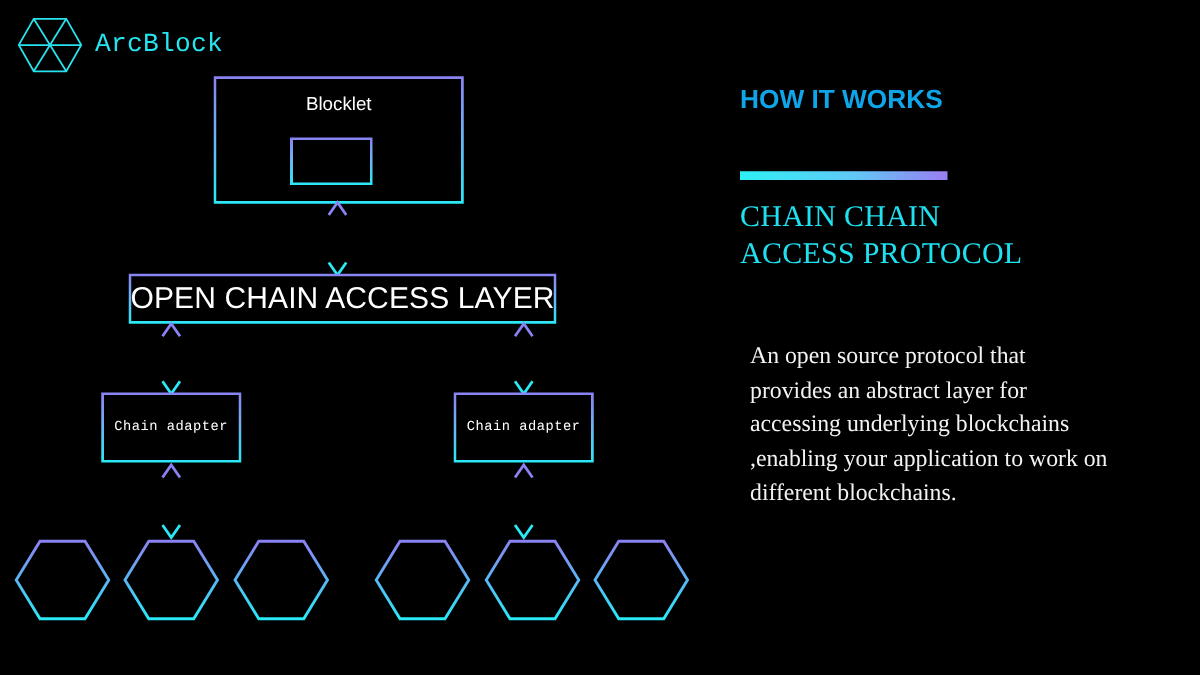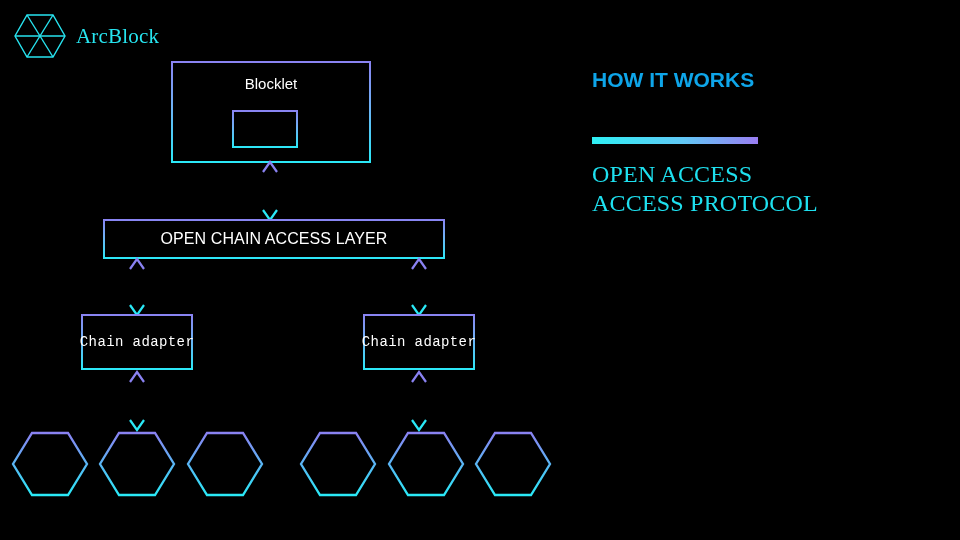--- a/index.html
+++ b/index.html
@@ -25,21 +25,21 @@
   .brand {
     position: absolute;
     left: 14px;
     top: 12px;
     display: flex;
     align-items: center;
     gap: 10px;
   }
   .brand-mark { width: 52px; height: 48px; display: block; }
   .brand-name {
-    font-family: Liberation Serif, serif;
+    font-family: Liberation Mono, monospace;
     font-size: 21px;
     color: #26e4ef;
     letter-spacing: 0.2px;
     white-space: nowrap;
   }
 
   
   .gbox {
     position: absolute;
     box-sizing: border-box;
@@ -71,39 +71,39 @@
     left: 103px; top: 219px;
     width: 342px; height: 40px;
   }
   #ocal-label {
     position: absolute;
     inset: 0;
     display: flex;
     align-items: center;
     justify-content: center;
     color: #ffffff;
-    font-size: 16px;
+    font-size: 24px;
     letter-spacing: 0.1px;
     white-space: nowrap;
   }
 
   .adapter-box {
     width: 112px; height: 56px;
   }
   #adapter-box-1 { left: 81px; top: 314px; }
   #adapter-box-2 { left: 363px; top: 314px; }
   .adapter-label {
     position: absolute;
     inset: 0;
     display: flex;
     align-items: center;
     justify-content: center;
     color: #ffffff;
     font-family: "Liberation Mono", monospace;
-    font-size: 14px;
+    font-size: 11px;
     letter-spacing: 0.4px;
     white-space: nowrap;
   }
 
   
   .arrow { position: absolute; }
 
   
   .hex { position: absolute; }
 
@@ -289,16 +289,17 @@
           <stop offset="0%" stop-color="#8a82f2"></stop>
           <stop offset="100%" stop-color="#2ae9f7"></stop>
         </linearGradient>
       </defs>
     <polygon points="21,2 57,2 76,33 57,64 21,64 2,33" fill="none" stroke="url(#hg6)" stroke-width="2.3"></polygon>
   </svg>
 
   <div class="panel">
     <div id="panel-kicker">HOW IT WORKS</div>
     <div id="panel-divider"></div>
-    <div id="panel-title">OPEN ACCESS ACCESS PROTOCOL</div>
+    <div id="panel-title">CHAIN CHAIN ACCESS PROTOCOL</div>
+    <div id="panel-body">An open source protocol that provides an abstract layer for accessing underlying blockchains ,enabling your application to work on different blockchains.</div>
   </div>
 
 </div>
 
 </body></html>

